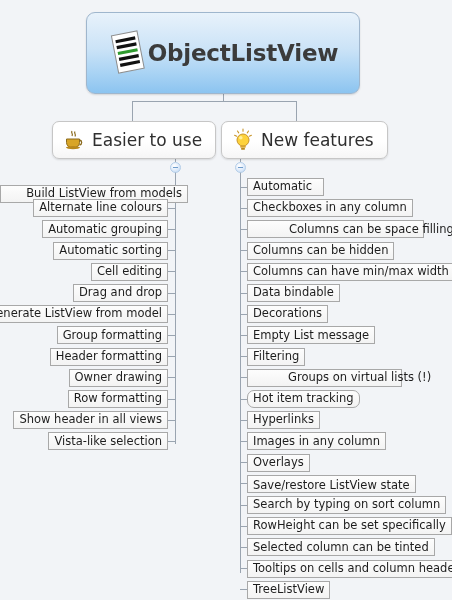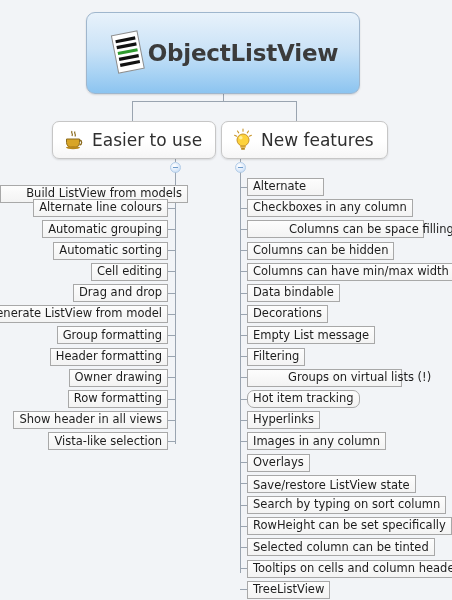--- a/index.html
+++ b/index.html
@@ -259,21 +259,21 @@
       </div>
       <div class="leaf leaf-left" style="top: 411.2px; width: 155px; left: 13px; justify-content: flex-end;">
         <span class="leaf-label">Show header in all views</span>
       </div>
       <div class="leaf leaf-left" style="top: 432.4px; width: 120px; left: 48px; justify-content: flex-end;">
         <span class="leaf-label">Vista-like selection</span>
       </div>
     </div>
   <div id="leaves-right">
       <div class="leaf leaf-right" style="top: 178px; width: 77px; left: 247px;">
-        <span class="leaf-label">Alternate</span>
+        <span class="leaf-label">Automatic</span>
       </div>
       <div class="leaf leaf-right" style="top: 199.2px; width: 166px; left: 247px;">
         <span class="leaf-label">Checkboxes in any column</span>
       </div>
       <div class="leaf leaf-right" style="top: 220.4px; width: 177px; left: 247px; padding-left: 41px;">
         <span class="leaf-label">Columns can be space filling</span>
       </div>
       <div class="leaf leaf-right" style="top: 241.6px; width: 147px; left: 247px;">
         <span class="leaf-label">Columns can be hidden</span>
       </div>

